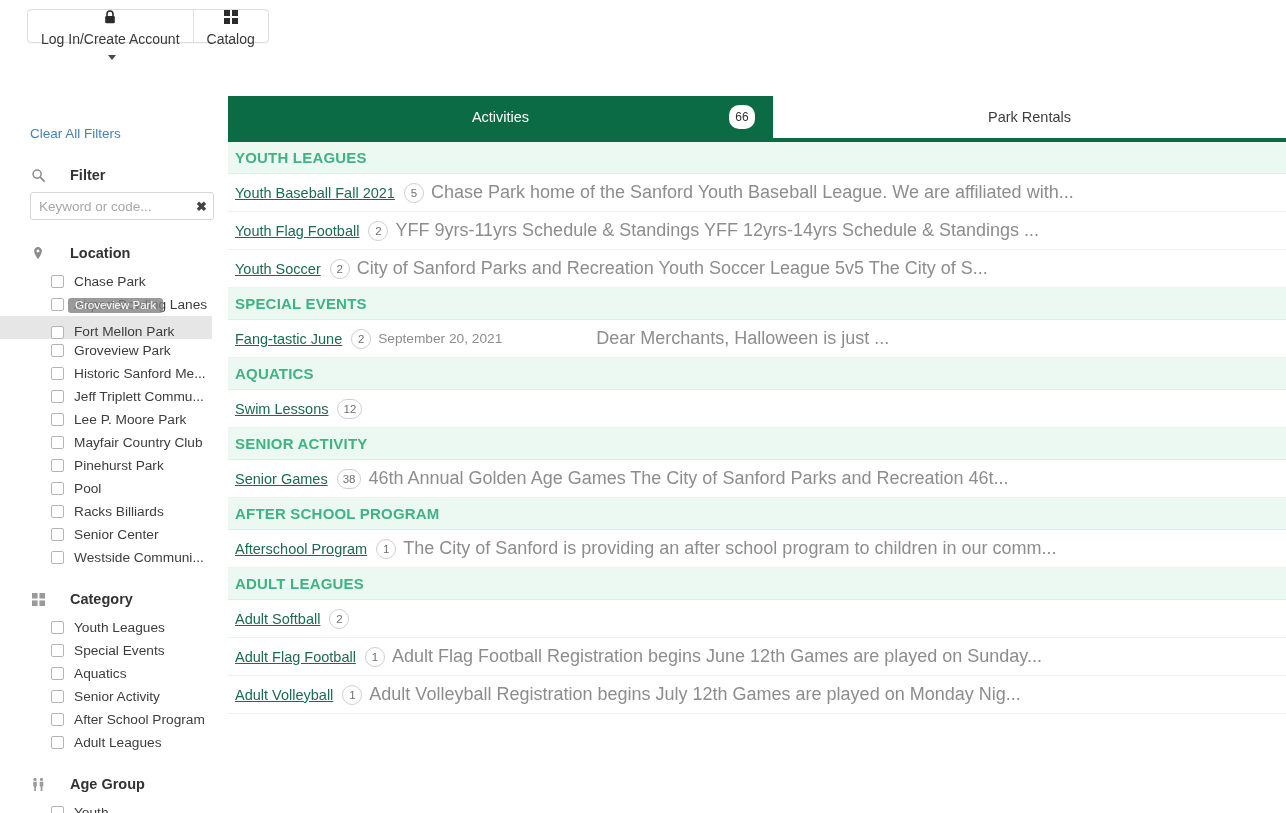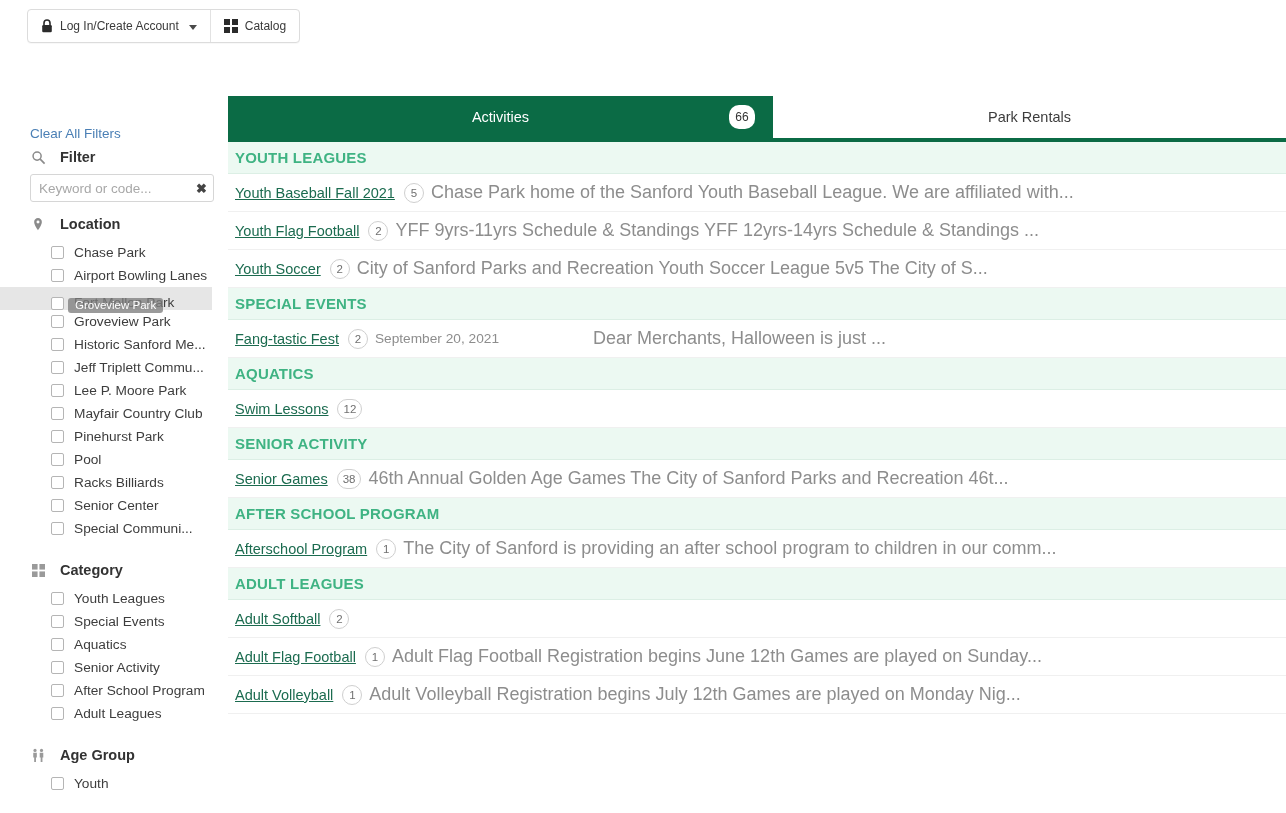--- a/index.html
+++ b/index.html
@@ -19,24 +19,25 @@
     display: flex; align-items: stretch;
     border: 1px solid #dcdcdc;
     border-radius: 4px;
     background: #ffffff;
     height: 34px;
     box-shadow: 0 1px 1px rgba(0,0,0,.03);
   }
   .topbar-btn {
     display: flex; align-items: center; gap: 7px;
     padding: 0 13px;
-    font-size: 12px;
+    font-size: 14px;
     color: #3a3a3a;
     cursor: pointer;
     white-space: nowrap;
+    flex-direction: column;
   }
   .topbar-sep { width: 1px; background: #e2e2e2; }
   .caret {
     display: inline-block;
     width: 0; height: 0;
     border-left: 4.5px solid transparent;
     border-right: 4.5px solid transparent;
     border-top: 5px solid #4a4a4a;
     margin-left: 3px;
     position: relative; top: 1px;
@@ -53,40 +54,40 @@
     background: #ffffff;
     padding-left: 30px;
     padding-top: 14px;
   }
   .clear-filters {
     font-size: 13.5px;
     color: #4a7fb5;
     text-decoration: none;
     cursor: pointer;
     display: inline-block;
-    margin-bottom: 8px;
+    margin-bottom: 26px;
   }
   .filter-group { margin-bottom: 2px; }
   .group-head {
-    display: flex; align-items: center; gap: 14px;
+    display: flex; align-items: center; gap: 24px;
     font-size: 14.5px; font-weight: bold; color: #333;
     margin-bottom: 9px;
     margin-top: 0;
   }
   .group-head .gicon {
     width: 16px; height: 16px;
     display: flex; align-items: center; justify-content: center;
     color: #8b8b8b;
     flex: 0 0 16px;
   }
   .search-box {
     position: relative;
     width: 184px;
     height: 28px;
-    margin-bottom: 14px;
+    margin-bottom: 25px;
   }
   .search-box input {
     width: 100%; height: 100%;
     border: 1px solid #d6d6d6;
     border-radius: 3px;
     padding: 0 26px 0 8px;
     font-size: 13.5px;
     color: #555;
     font-family: "Liberation Sans", sans-serif;
     outline: none;
@@ -334,21 +335,21 @@
           <li class="opt">
             <span class="cb"></span>
             <span>Racks Billiards</span>
           </li>
           <li class="opt">
             <span class="cb"></span>
             <span>Senior Center</span>
           </li>
           <li class="opt">
             <span class="cb"></span>
-            <span>Special Communi...</span>
+            <span>Westside Communi...</span>
           </li>
         </ul>
       </div>
       <div class="filter-group">
         <div class="group-head">
           <span class="gicon">
             <svg viewBox="0 0 14 14" width="13" height="13">
               <rect x="0" y="0" width="6" height="6" fill="#9a9a9a"></rect>
               <rect x="8" y="0" width="6" height="6" fill="#9a9a9a"></rect>
               <rect x="0" y="8" width="6" height="6" fill="#9a9a9a"></rect>
@@ -434,21 +435,21 @@
       </div>
       <div class="row">
         <span class="row-link">Youth Soccer</span>
         <span class="row-count">2</span>
         <span class="row-desc">City of Sanford Parks and Recreation Youth Soccer League 5v5 The City of S...</span>
       </div>
       <div class="section-head">
         <span>SPECIAL EVENTS</span>
       </div>
       <div class="row">
-        <span class="row-link">Fang-tastic Fest</span>
+        <span class="row-link">Fang-tastic June</span>
         <span class="row-count">2</span>
         <span class="row-date">September 20, 2021</span>
         <span class="row-desc">Dear Merchants, Halloween is just ...</span>
       </div>
       <div class="section-head">
         <span>AQUATICS</span>
       </div>
       <div class="row">
         <span class="row-link">Swim Lessons</span>
         <span class="row-count">12</span>

